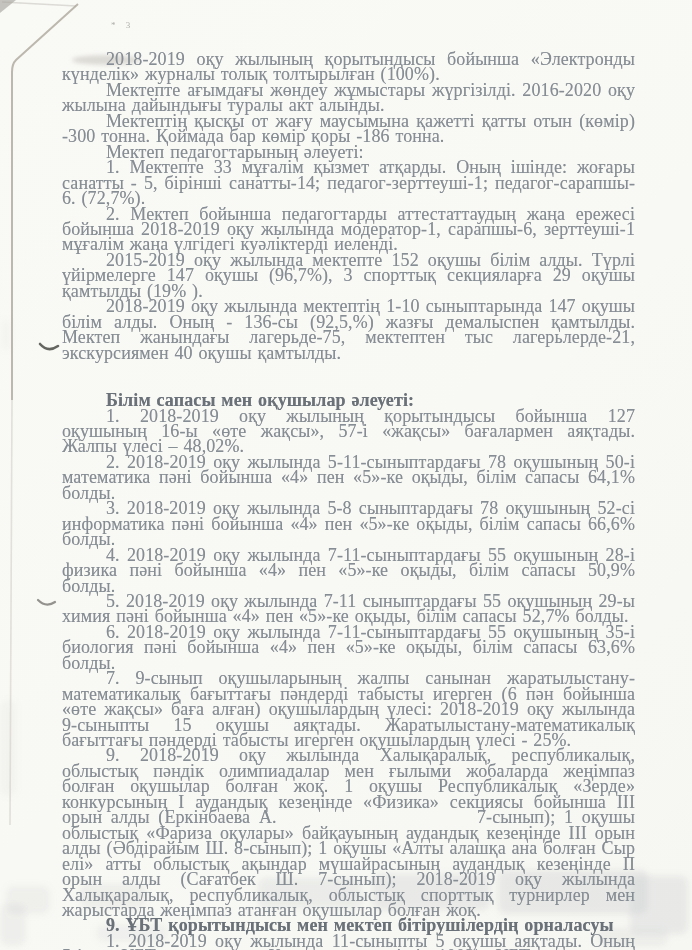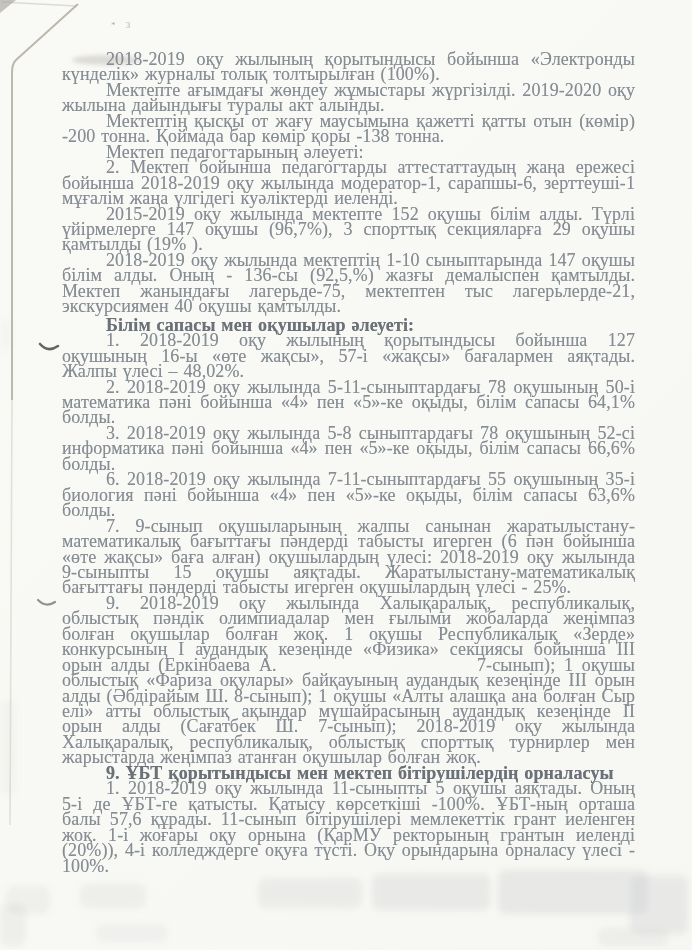--- a/index.html
+++ b/index.html
@@ -40,21 +40,21 @@
   .text-block p {
     margin: 0;
     text-indent: 44px;
   }
   .text-block p.heading {
     font-weight: bold;
     color: #6a7178;
     text-shadow: 0 0 0.5px rgba(106,113,120,0.6);
   }
   .text-block p.gap-above {
-    margin-top: 3px;
+    margin-top: 32px;
   }
   .artifacts {
     position: absolute;
     left: 0;
     top: 0;
     pointer-events: none;
   }
 </style>
 </head>
 <body>
@@ -94,30 +94,33 @@
       <rect x="0" y="904" width="26" height="42" rx="8" opacity="0.12"></rect>
       <rect x="96" y="924" width="72" height="18" rx="8" opacity="0.10"></rect>
       <rect x="598" y="928" width="70" height="18" rx="8" opacity="0.12"></rect>
       <rect x="0" y="700" width="16" height="96" rx="8" opacity="0.08"></rect>
       <rect x="2" y="320" width="8" height="30" rx="4" opacity="0.08"></rect>
     </g>
   </svg>
 
   <div class="text-block">
     <p>2018-2019 оқу жылының қорытындысы бойынша «Электронды күнделік» журналы толық толтырылған (100%).</p>
-    <p>Мектепте ағымдағы жөндеу жұмыстары жүргізілді. 2019-2020 оқу жылына дайындығы туралы акт алынды.</p>
-    <p>Мектептің қысқы от жағу маусымына қажетті қатты отын (көмір) -200 тонна. Қоймада бар көмір қоры -138 тонна.</p>
+    <p>Мектепте ағымдағы жөндеу жұмыстары жүргізілді. 2016-2020 оқу жылына дайындығы туралы акт алынды.</p>
+    <p>Мектептің қысқы от жағу маусымына қажетті қатты отын (көмір) -300 тонна. Қоймада бар көмір қоры -186 тонна.</p>
     <p>Мектеп педагогтарының әлеуеті:</p>
+    <p>1. Мектепте 33 мұғалім қызмет атқарды. Оның ішінде: жоғары санатты - 5,  бірінші санатты-14;  педагог-зерттеуші-1; педагог-сарапшы- 6. (72,7%).</p>
     <p>2. Мектеп бойынша  педагогтарды аттестаттаудың жаңа ережесі бойынша  2018-2019 оқу жылында  модератор-1, сарапшы-6, зерттеуші-1 мұғалім жаңа үлгідегі куәліктерді иеленді.</p>
     <p>2015-2019 оқу жылында мектепте 152 оқушы білім алды. Түрлі үйірмелерге 147 оқушы (96,7%), 3 спорттық секцияларға 29 оқушы қамтылды (19% ).</p>
     <p>2018-2019 оқу жылында мектептің 1-10 сыныптарында 147 оқушы білім алды. Оның - 136-сы (92,5,%) жазғы демалыспен қамтылды. Мектеп жанындағы лагерьде-75, мектептен тыс лагерьлерде-21, экскурсиямен 40 оқушы қамтылды.</p>
     <p class="heading gap-above">Білім сапасы мен оқушылар әлеуеті:</p>
     <p>1. 2018-2019 оқу жылының қорытындысы бойынша 127 оқушының  16-ы «өте жақсы», 57-і  «жақсы» бағалармен аяқтады. Жалпы үлесі – 48,02%.</p>
     <p>2. 2018-2019 оқу  жылында 5-11-сыныптардағы  78  оқушының  50-і  математика  пәні бойынша  «4» пен «5»-ке оқыды, білім сапасы  64,1%  болды.</p>
     <p>3. 2018-2019 оқу жылында  5-8 сыныптардағы  78  оқушының  52-сі информатика пәні бойынша  «4» пен «5»-ке оқыды, білім сапасы  66,6% болды.</p>
+    <p>4. 2018-2019 оқу  жылында 7-11-сыныптардағы  55 оқушының 28-і  физика  пәні бойынша  «4» пен «5»-ке оқыды, білім сапасы 50,9%  болды.</p>
+    <p>5. 2018-2019 оқу жылында 7-11 сыныптардағы  55 оқушының  29-ы химия пәні бойынша «4» пен «5»-ке оқыды, білім сапасы  52,7%  болды.</p>
     <p>6. 2018-2019 оқу жылында 7-11-сыныптардағы 55 оқушының 35-і  биология  пәні бойынша «4» пен «5»-ке оқыды, білім сапасы  63,6%  болды.</p>
     <p>7. 9-сынып оқушыларының жалпы санынан жаратылыстану-математикалық бағыттағы пәндерді табысты игерген  (6 пән бойынша «өте жақсы» баға алған) оқушылардың үлесі: 2018-2019 оқу жылында 9-сыныпты 15 оқушы аяқтады. Жаратылыстану-математикалық бағыттағы пәндерді табысты игерген оқушылардың үлесі - 25%.</p>
     <p>9. 2018-2019 оқу жылында  Халықаралық, республикалық, облыстық пәндік олимпиадалар мен ғылыми жобаларда жеңімпаз болған оқушылар болған жоқ. 1 оқушы Республикалық «Зерде» конкурсының І аудандық кезеңінде «Физика» секциясы бойынша ІІІ орын алды (Еркінбаева А.&nbsp;&nbsp;&nbsp;&nbsp;&nbsp;&nbsp;&nbsp;&nbsp;&nbsp;&nbsp;&nbsp;&nbsp;&nbsp;&nbsp;&nbsp;&nbsp;&nbsp;&nbsp;&nbsp;&nbsp;&nbsp;&nbsp; 7-сынып); 1 оқушы облыстық «Фариза оқулары» байқауының аудандық кезеңінде  ІІІ орын алды (Әбдірайым Ш. 8-сынып); 1 оқушы «Алты алашқа ана болған Сыр елі» атты облыстық ақындар мүшайрасының аудандық кезеңінде  ІІ орын алды (Сағатбек Ш. 7-сынып); 2018-2019 оқу жылында Халықаралық, республикалық, облыстық спорттық турнирлер мен жарыстарда жеңімпаз атанған оқушылар болған жоқ.</p>
     <p class="heading">9. ҰБТ қорытындысы мен мектеп бітірушілердің орналасуы</p>
     <p>1. 2018-2019 оқу жылында 11-сыныпты 5 оқушы аяқтады. Оның 5-і де ҰБТ-ге қатысты. Қатысу көрсеткіші -100%. ҰБТ-ның орташа балы 57,6 құрады. 11-сынып бітірушілері мемлекеттік грант иеленген жоқ. 1-і жоғары оқу орнына (ҚарМУ ректорының грантын иеленді (20%)), 4-і колледждерге оқуға түсті. Оқу орындарына орналасу үлесі - 100%.</p>
   </div>
 
 </div>
 
 </body></html>

